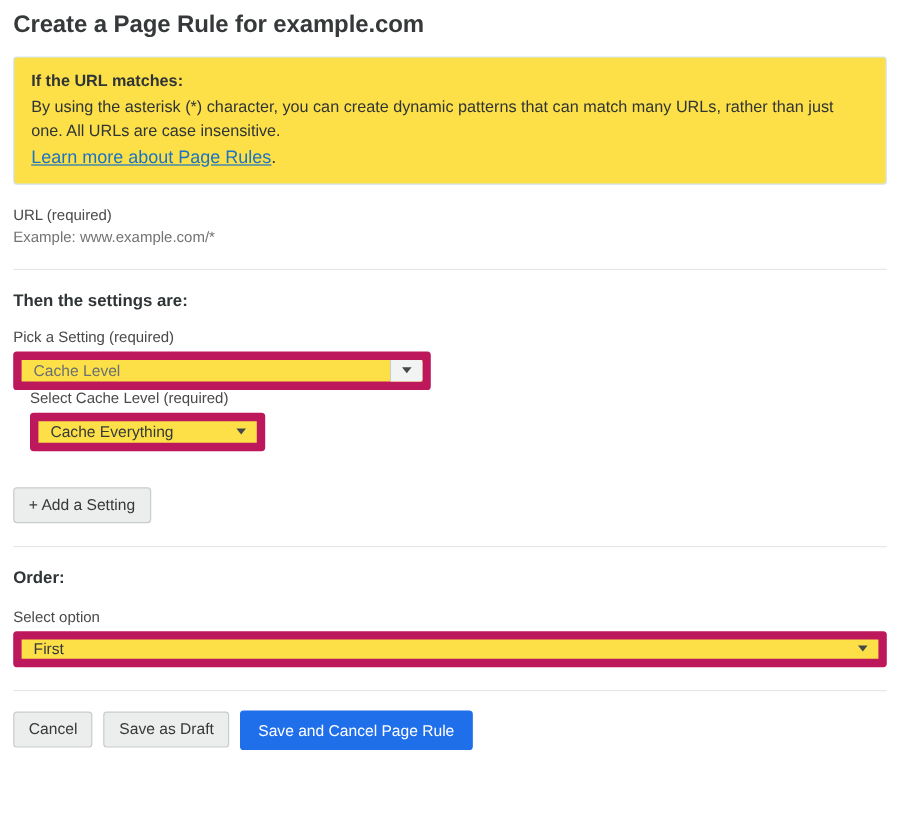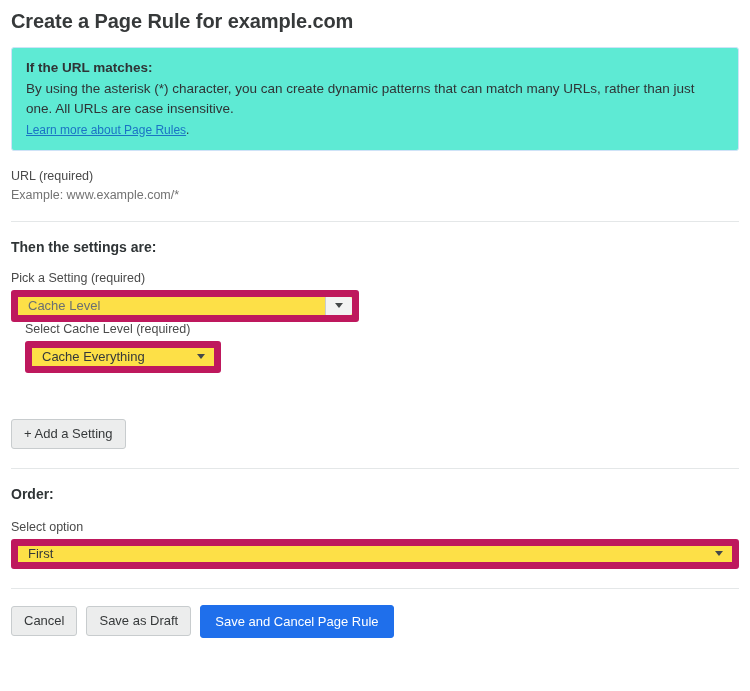--- a/index.html
+++ b/index.html
@@ -21,40 +21,40 @@
     width: 750px;
   }
   .page-title {
     font-size: 20px;
     font-weight: bold;
     color: #36393a;
     margin: 10px 0 14px 0;
     letter-spacing: -0.1px;
   }
   .info-box {
-    background: #5eead4;
+    background: #fde047;
     border: 1px solid #cfe3f7;
     border-radius: 3px;
     padding: 12px 14px 13px 14px;
     box-sizing: border-box;
   }
   .info-title {
     font-weight: bold;
     font-size: 13.5px;
     color: #2f3436;
     margin-bottom: 4px;
   }
   .info-body {
     font-size: 13.5px;
     line-height: 1.5;
     color: #2f3436;
   }
   .info-link-row {
     margin-top: 3px;
-    font-size: 12px;
+    font-size: 15px;
     color: #2f3436;
   }
   .info-link {
     color: #1a73c4;
     text-decoration: underline;
     cursor: pointer;
   }
   .field-label {
     font-size: 12.5px;
     color: #4a4a4a;
@@ -159,21 +159,21 @@
     font-size: 13px;
     border-radius: 3px;
     border: 1px solid #c8ccce;
     background: #eceded;
     color: #36393a;
     padding: 7px 12px;
     cursor: pointer;
     line-height: 1.1;
   }
   .add-setting-wrap {
-    margin-top: 46px;
+    margin-top: 30px;
   }
   .order-title {
     font-size: 14px;
     font-weight: bold;
     color: #2f3436;
     margin: 17px 0 0 0;
   }
   .order-select {
     height: 30px;
   }

